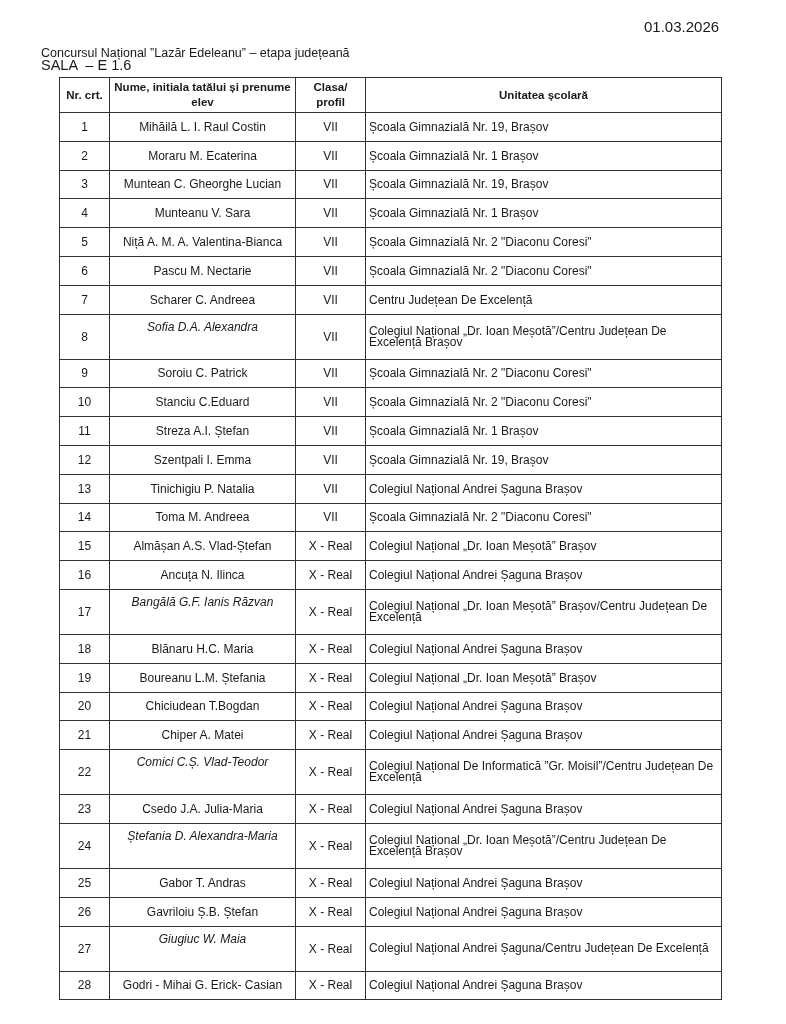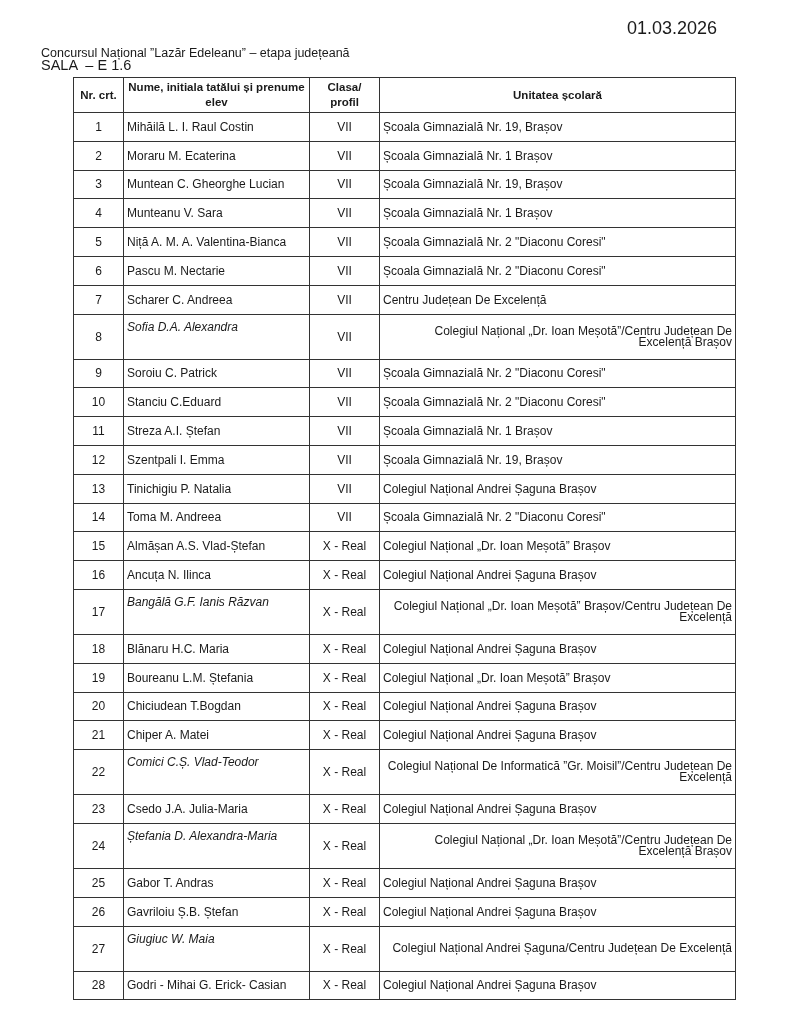--- a/index.html
+++ b/index.html
@@ -1,30 +1,30 @@
 <!DOCTYPE html>
 <html><head>
 <meta charset="utf-8">
 <style>
   html, body { margin: 0; padding: 0; background: #ffffff; }
   body { width: 786px; height: 1024px; position: relative; overflow: hidden;
          font-family: "Liberation Sans", sans-serif; color: #1a1a1a; }
   .hdr-title { position: absolute; left: 41px; top: 18px; font-size: 12.5px; margin-top: 28px; }
-  .hdr-date { position: absolute; left: 627px; top: 18px; font-size: 18px; }
+  .hdr-date { position: absolute; left: 644px; top: 18px; font-size: 15px; }
   .sala { position: absolute; left: 41px; top: 57px; font-size: 14.5px; font-weight: normal; white-space: pre; }
-  table { position: absolute; left: 73px; top: 77px; width: 662px; border-collapse: collapse; table-layout: fixed; border-radius: 8px; }
+  table { position: absolute; left: 59px; top: 77px; width: 662px; border-collapse: collapse; table-layout: fixed; border-radius: 8px; }
   th, td { border: 1px solid #333; font-size: 12px; padding: 0 3px; line-height: 12px; vertical-align: middle; }
   th { font-weight: bold; text-align: center; height: 34px; line-height: 15px; font-size: 11.5px; }
   td.nr, td.cls { text-align: center; }
-  td.name { text-align: left; }
+  td.name { text-align: center; }
   td.school { text-align: left; }
   tr.single td { height: 27.8px; }
   tr.double td { height: 38px; }
   tr.double td.name { vertical-align: top; padding-top: 6px; font-style: italic; }
-  tr.double td.school { line-height: 11px; text-align: right; }
+  tr.double td.school { line-height: 11px; }
   col.c1 { width: 50px; } col.c2 { width: 186px; } col.c3 { width: 70px; } col.c4 { width: 356px; }
 </style>
 </head>
 <body>
 
 <div class="hdr-title">Concursul Național ”Lazăr Edeleanu” – etapa județeană</div>
 <div class="hdr-date">01.03.2026</div>
 <div class="sala">SALA  – E 1.6</div>
 
 <table>

